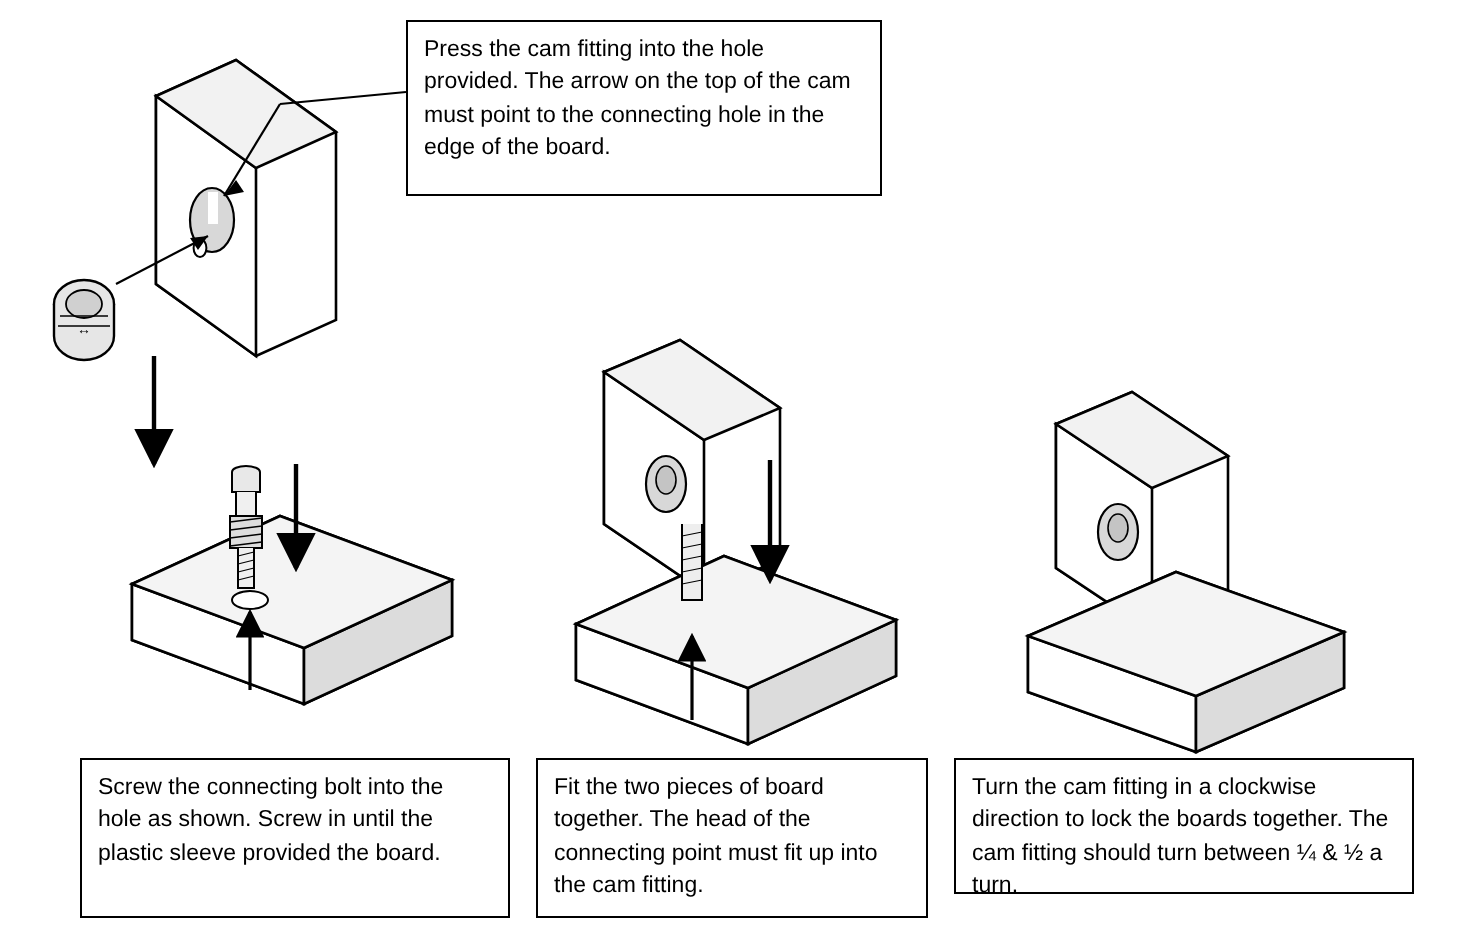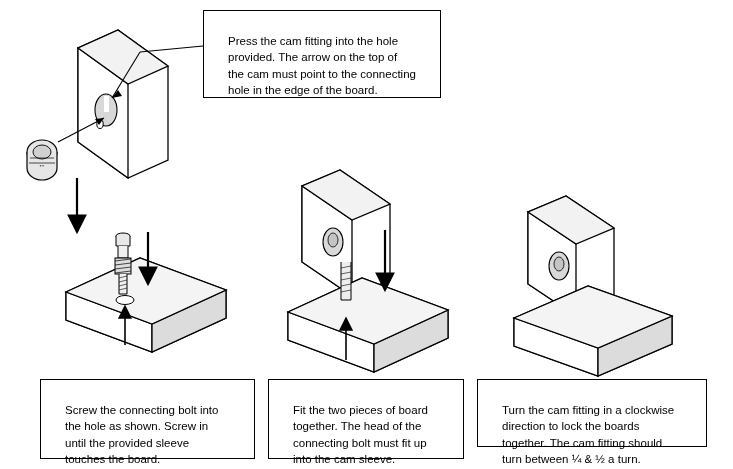--- a/index.html
+++ b/index.html
@@ -21,21 +21,21 @@
     position: absolute;
     border: 1px solid #000000;
     background: #ffffff;
     box-sizing: border-box;
     padding: 6px 8px 7px 8px;
     font-size: 11.5px;
     line-height: 1.42;
     color: #000000;
   }
   .callout p {
-    margin: 16px;
+    margin: 0;
   }
   #callout-top {
     left: 203px;
     top: 10px;
     width: 238px;
     height: 88px;
   }
   #callout-left {
     left: 40px;
     top: 379px;
@@ -164,24 +164,24 @@
       <polygon points="672,316 672,344 598,376 598,348" fill="#dcdcdc" stroke="#000000" stroke-width="1.3"></polygon>
       <polygon points="514,318 588,286 672,316 598,348" fill="#f4f4f4" stroke="#000000" stroke-width="1.3"></polygon>
     </g>
   </svg>
 
   <div class="callout" id="callout-top">
     <p>Press the cam fitting into the hole provided. The arrow on the top of the cam must point to the connecting hole in the edge of the board.</p>
   </div>
 
   <div class="callout" id="callout-left">
-    <p>Screw the connecting bolt into the hole as shown. Screw in until the provided sleeve touches the board.</p>
+    <p>Screw the connecting bolt into the hole as shown. Screw in until the plastic sleeve provided the board.</p>
   </div>
 
   <div class="callout" id="callout-mid">
-    <p>Fit the two pieces of board together. The head of the connecting bolt must fit up into the cam sleeve.</p>
+    <p>Fit the two pieces of board together. The head of the connecting point must fit up into the cam fitting.</p>
   </div>
 
   <div class="callout" id="callout-right">
     <p>Turn the cam fitting in a clockwise direction to lock the boards together. The cam fitting should turn between ¼ &amp; ½ a turn.</p>
   </div>
 
 </div>
 
 </body></html>

